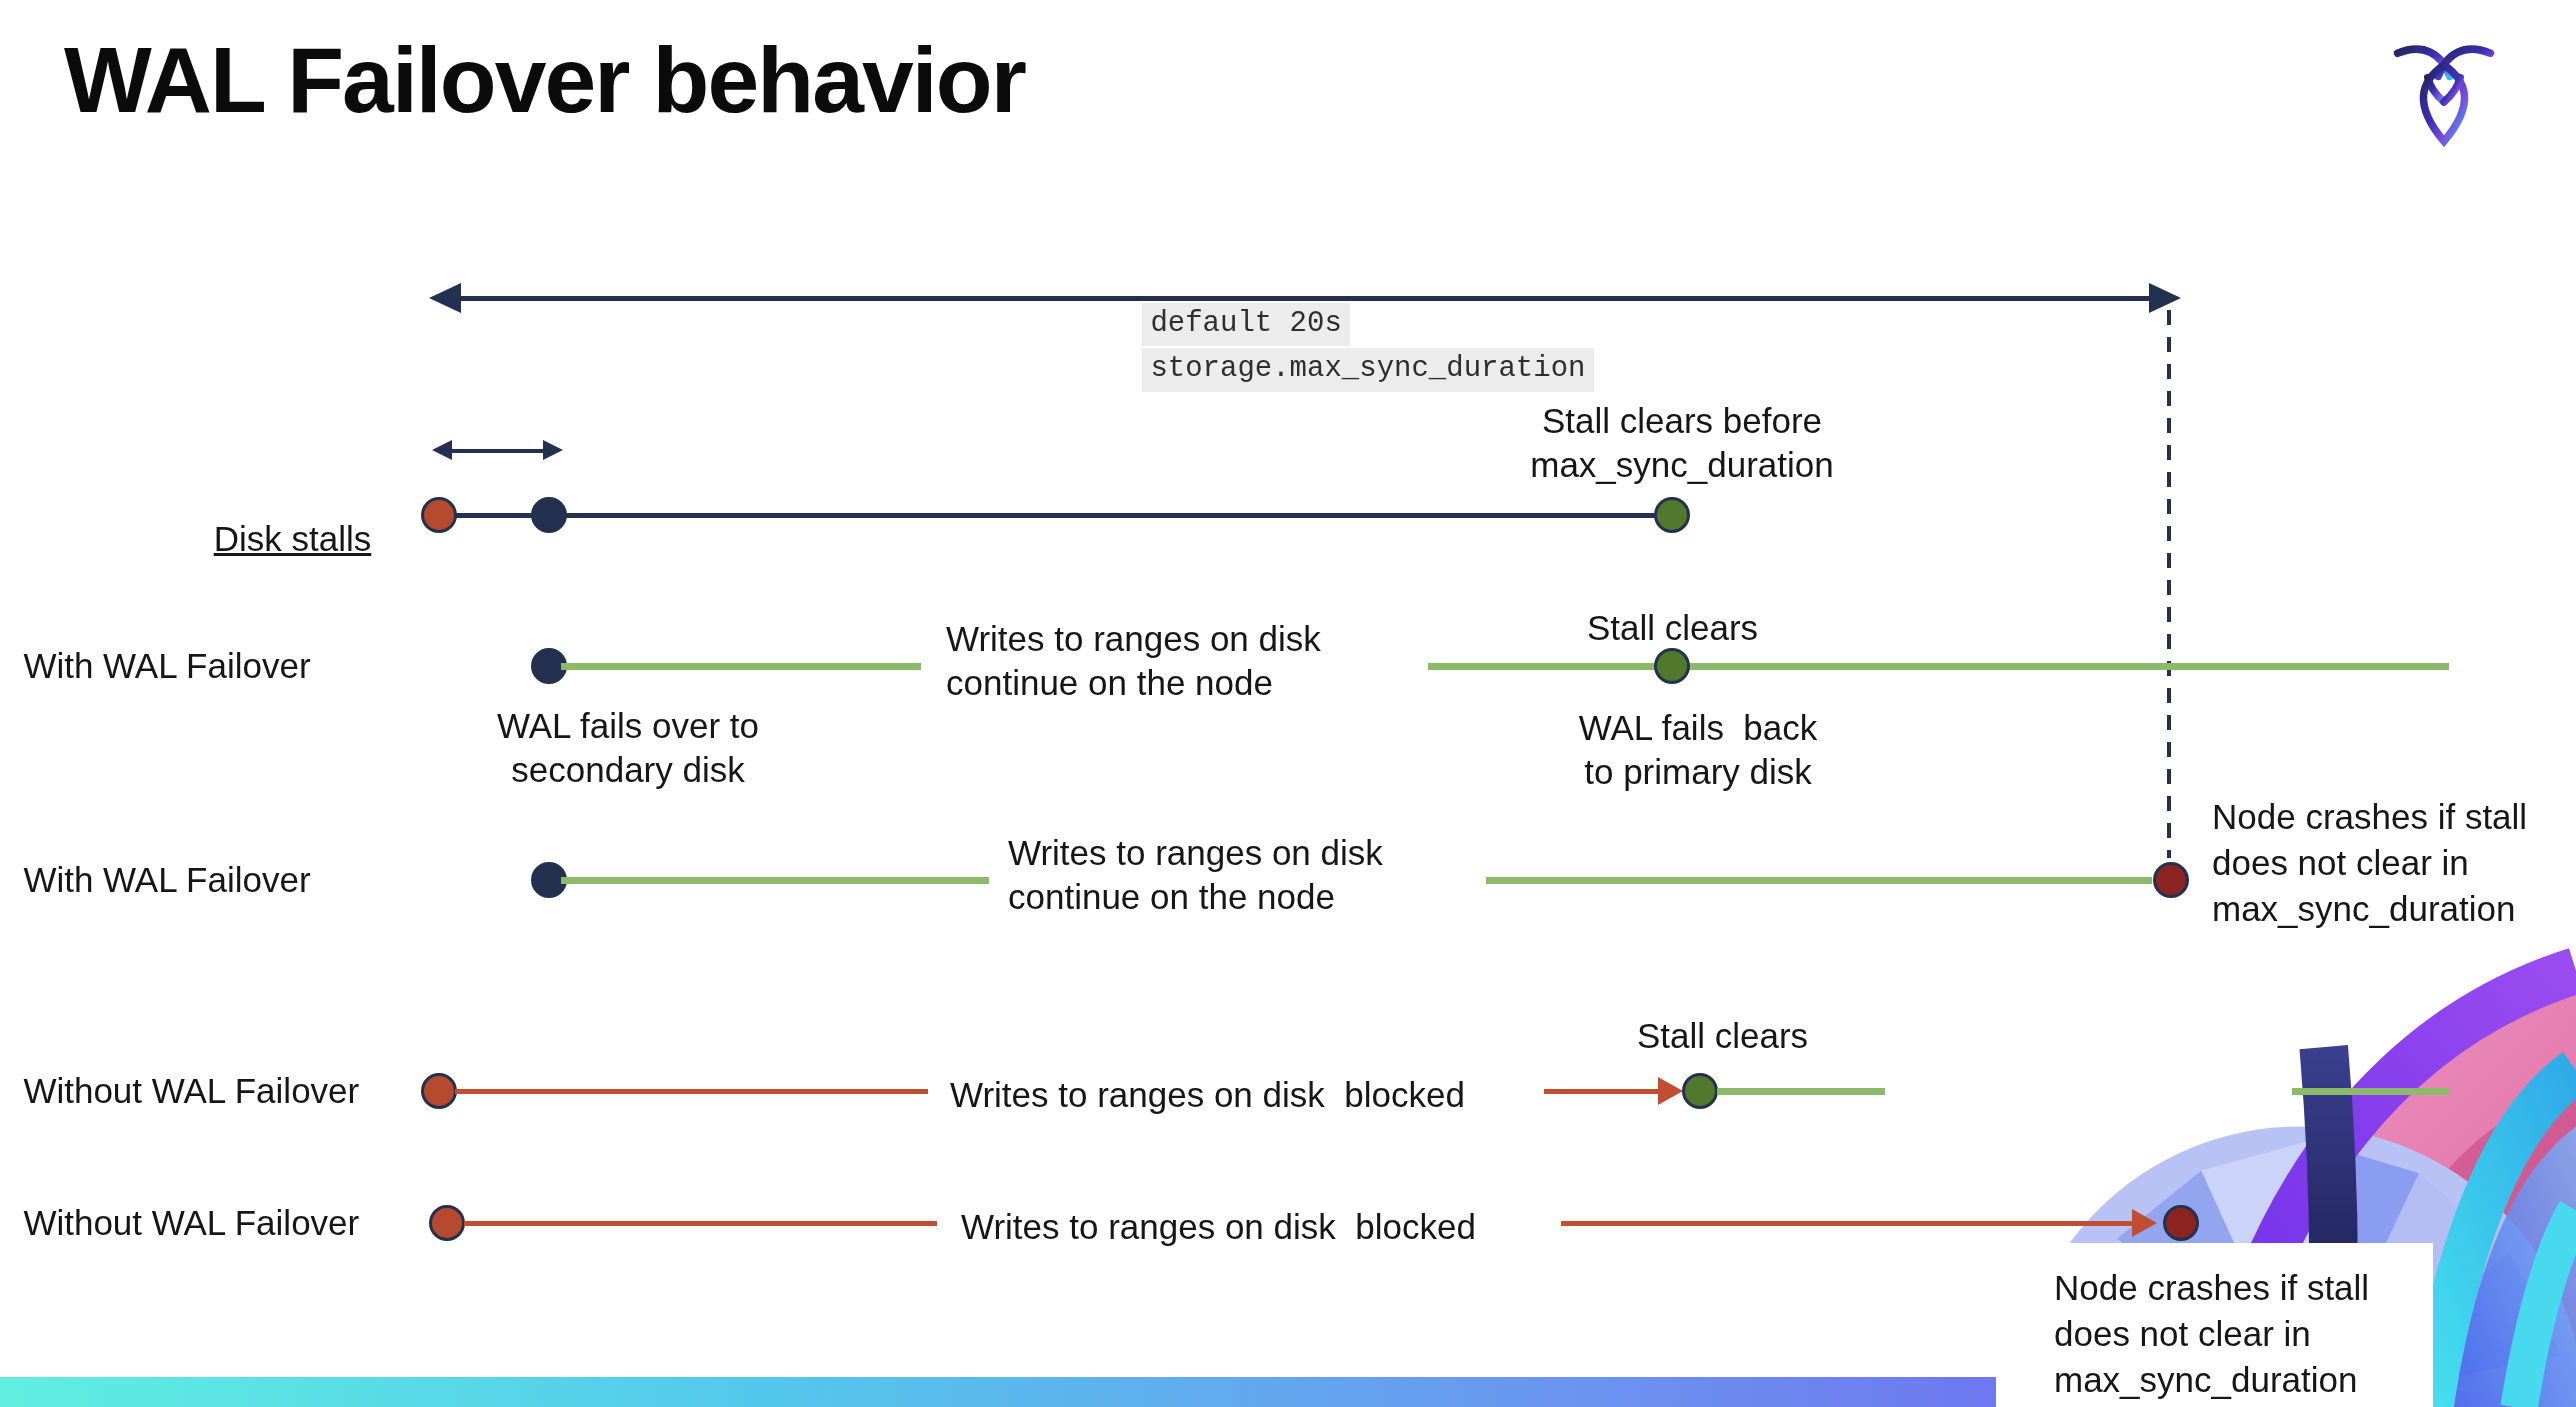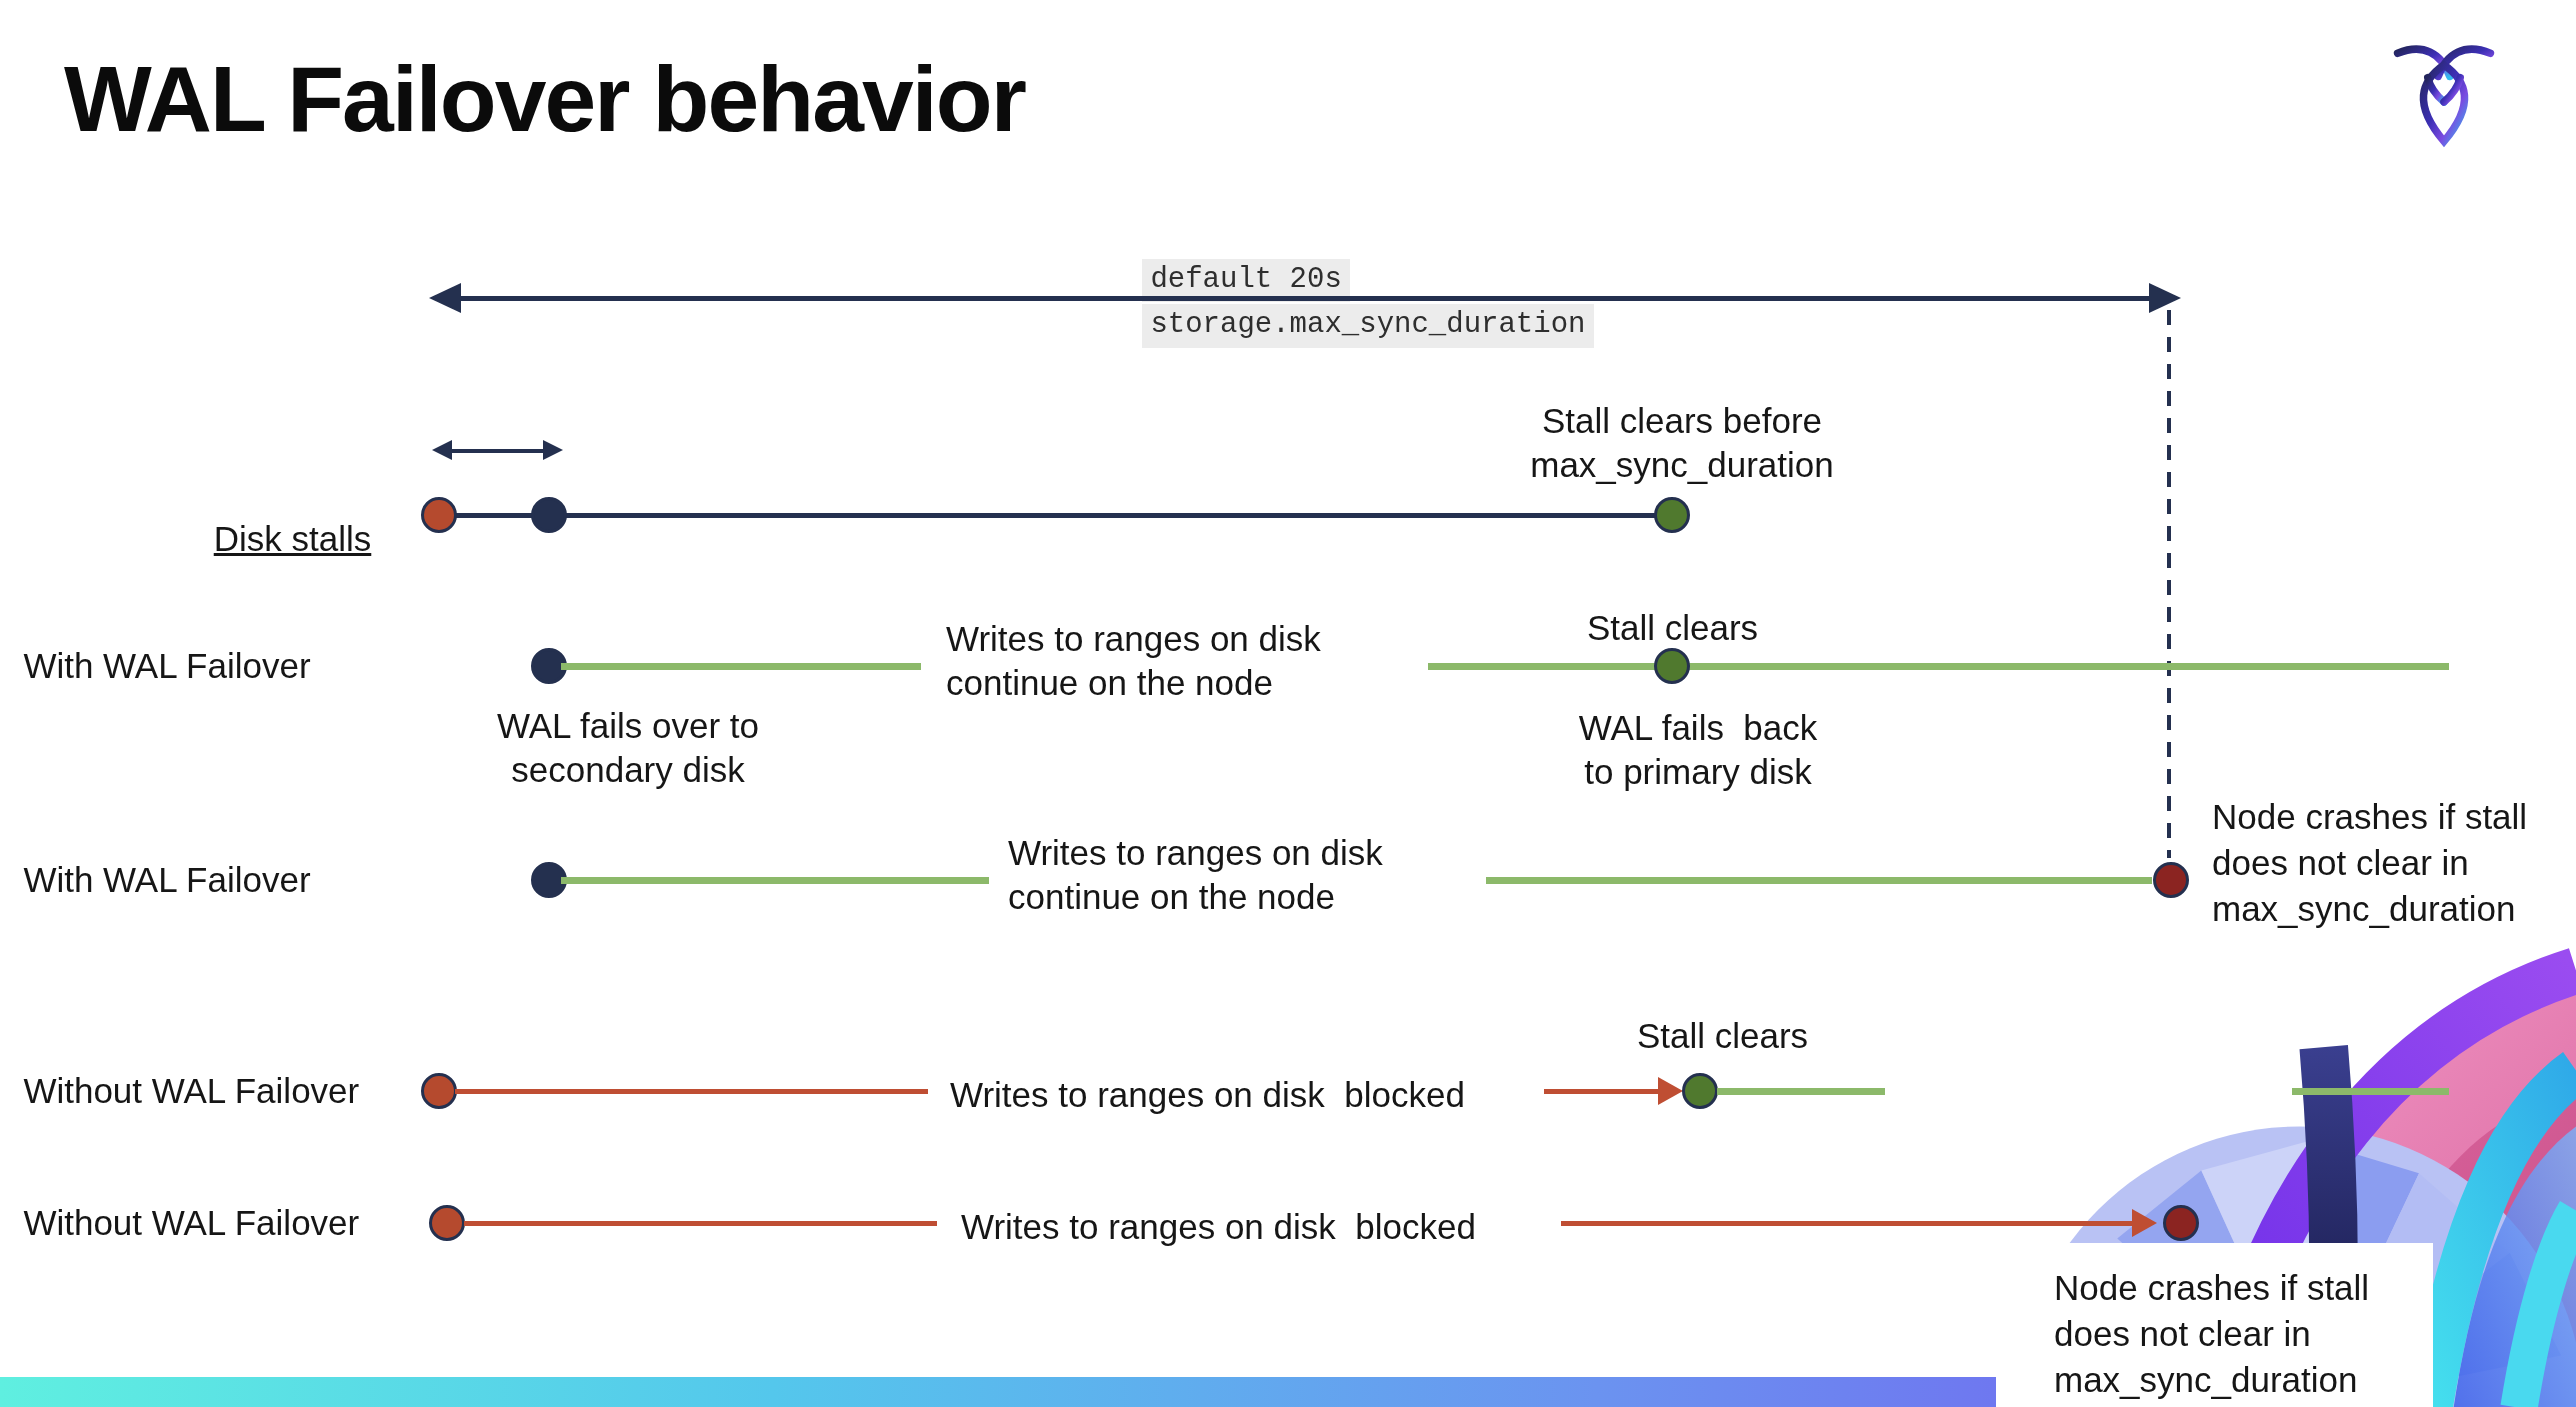--- a/index.html
+++ b/index.html
@@ -1,24 +1,24 @@
 <!DOCTYPE html>
 <html style="--navy: #24304f; --red: #b54a2e; --red-line: #bf4e33; --dark-red: #8b2421; --green: #50792e; --green-line: #8cb96a; --code-bg: #ececec; --text: #151515; --bar-aqua: #5fefe0; --bar-sky: #54c7ec; --bar-blue: #6b93f0; --bar-purple: #7350f0;font-size:15px"><head>
 <meta charset="utf-8">
 <style>
   html,body{margin:0;padding:0;background:#fff;}
   .slide{position:relative;width:2576px;height:1408px;background:#fff;overflow:hidden;
          font-family:"Liberation Sans",sans-serif;color:var(--text,#151515);}
-  .title{position:absolute;left:64px;top:46px;font-size:93px;font-weight:800;
+  .title{position:absolute;left:64px;top:27px;font-size:93px;font-weight:800;
          letter-spacing:-1.9px;color:#0b0b0b;}
   .row-label{position:absolute;font-size:35px;line-height:41px;color:#161616;z-index:3;}
   .note{position:absolute;font-size:35px;line-height:44px;white-space:pre-wrap;color:#161616;z-index:3;}
   .center{text-align:center;}
   .code{position:absolute;font-family:"Liberation Mono","DejaVu Sans Mono",monospace;
-        font-size:29px;line-height:36px;color:#2e2e2e;z-index:2;}
+        font-size:29px;line-height:36px;color:#2e2e2e;z-index:2;margin-top:44px;}
   .code span{display:table;background:var(--code-bg,#ececec);padding:2.8px 8.4px 4.7px 8.4px;margin-bottom:1.9px;}
   .hline{position:absolute;z-index:3;}
   .navy-l{background:var(--navy,#24304f);height:4.7px;}
   .green-l{background:var(--green-line,#8cb96a);height:6.5px;}
   .red-l{background:var(--red-line,#bf4e33);height:4.7px;}
   .dot{position:absolute;width:36px;height:36px;border-radius:50%;box-sizing:border-box;
        border:3.7px solid var(--navy,#24304f);z-index:3;}
   .dot-navy{background:var(--navy,#24304f);}
   .dot-red{background:var(--red,#b54a2e);}
   .dot-green{background:var(--green,#50792e);}

